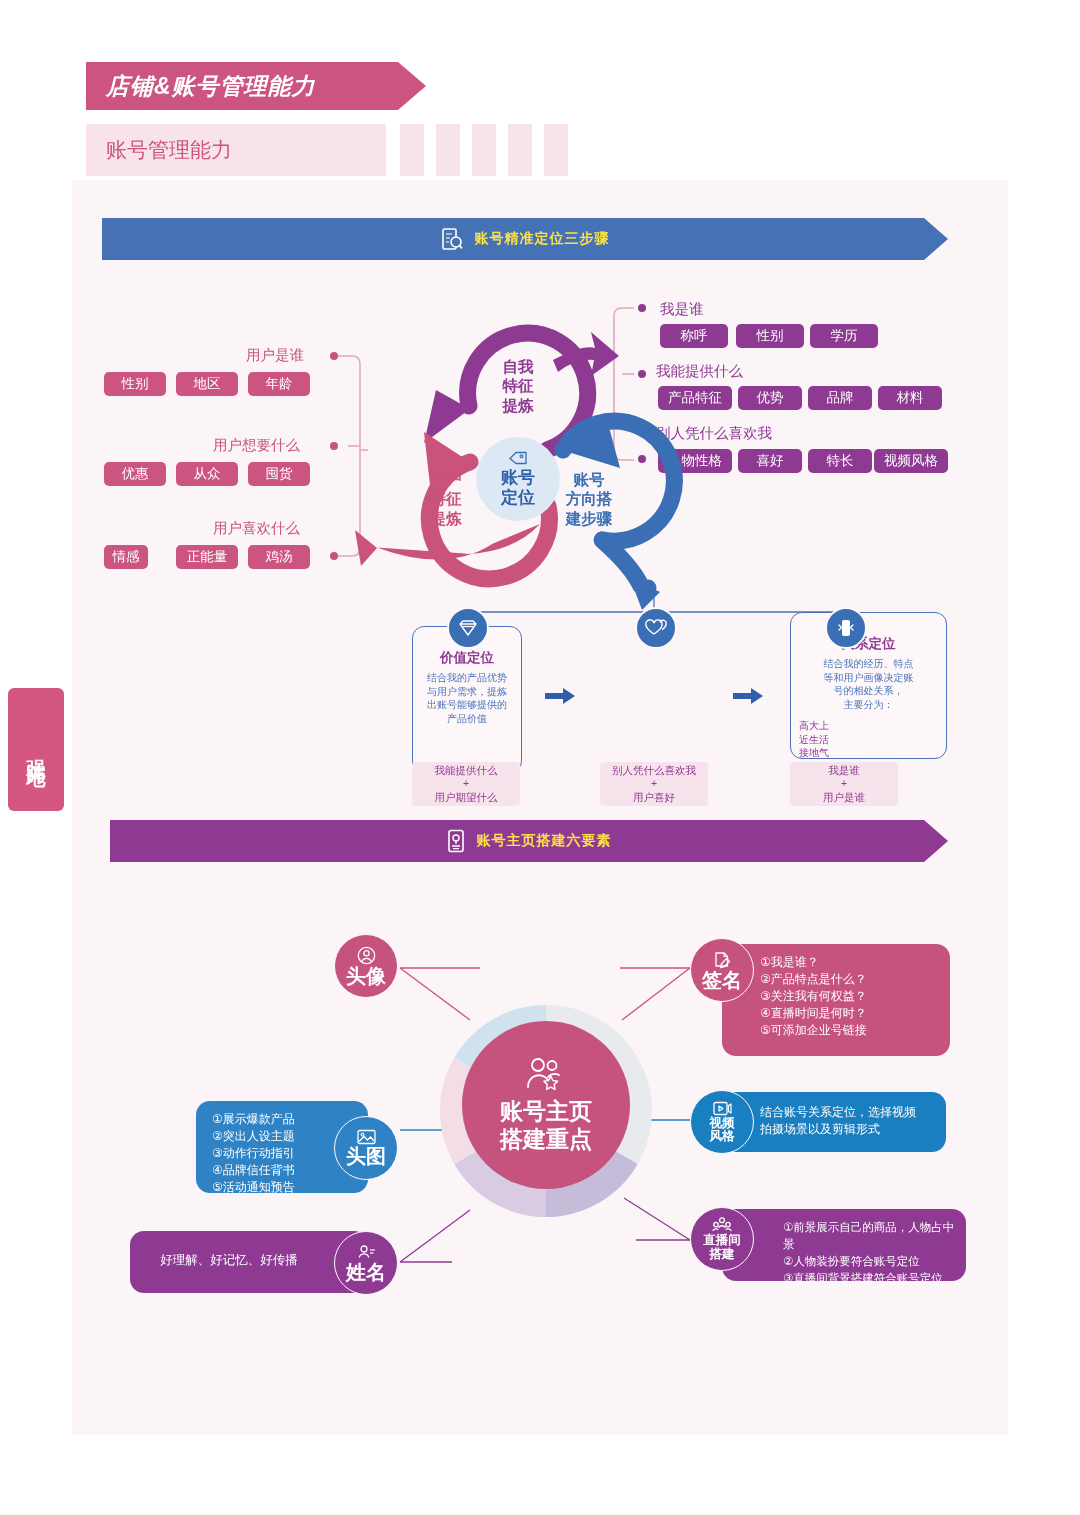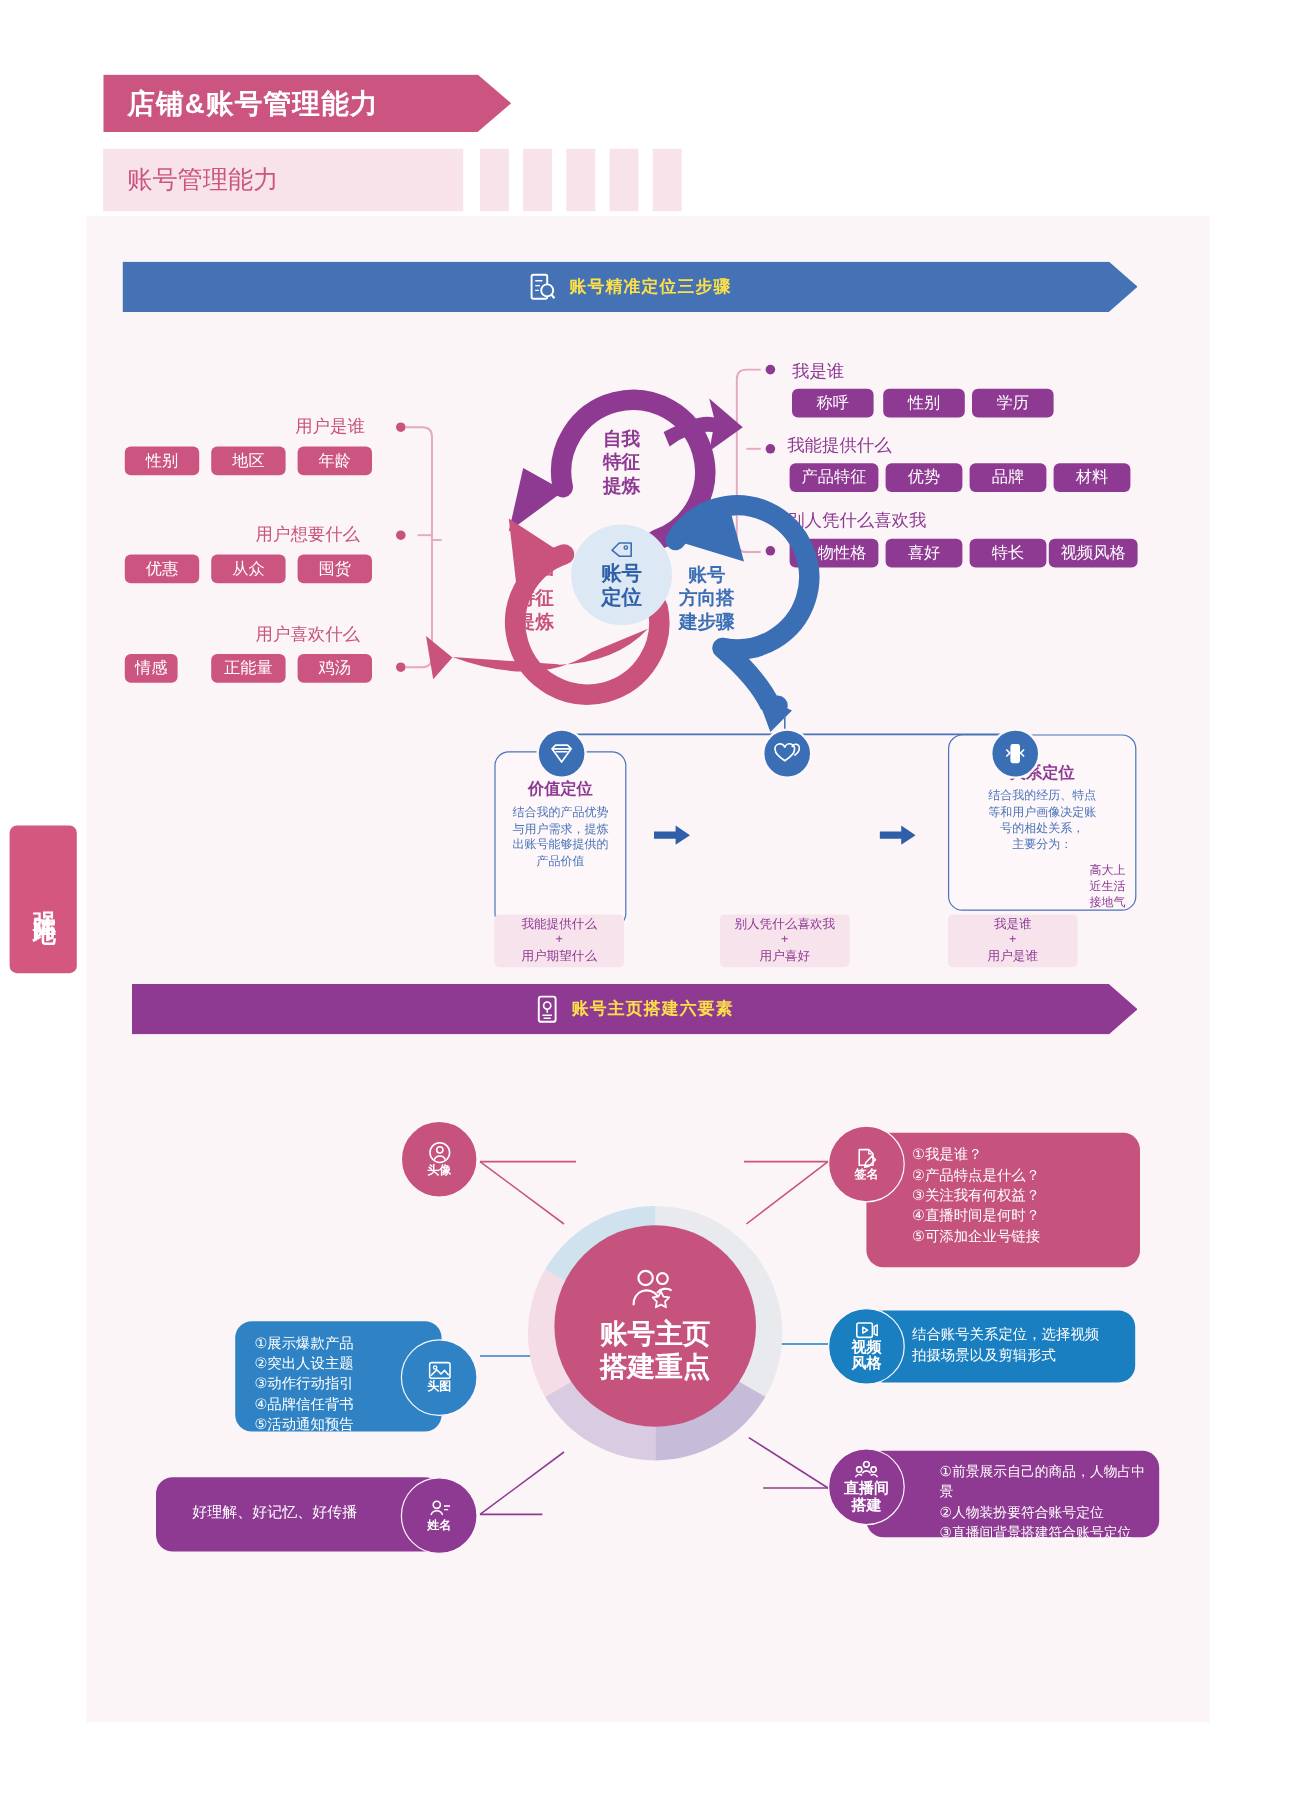--- a/index.html
+++ b/index.html
@@ -6,21 +6,21 @@
   body{font-family:"Liberation Sans","DejaVu Sans",sans-serif;}
   #page{position:relative;width:1080px;height:1515px;background:#ffffff;overflow:hidden;}
 
   
   .panel{position:absolute;left:72px;top:180px;width:936px;height:1255px;background:#fcf5f8;}
 
   
   .hdr-arrow{position:absolute;left:86px;top:62px;width:340px;height:48px;background:#cb5580;
     clip-path:polygon(0 0,calc(100% - 28px) 0,100% 50%,calc(100% - 28px) 100%,0 100%);
     display:flex;align-items:center;}
-  .hdr-arrow span{color:#fff;font-size:23px;font-weight:bold;letter-spacing:1px;margin-left:20px;}
+  .hdr-arrow span{color:#fff;font-size:23px;font-weight:bold;letter-spacing:1px;margin-left:20px;font-style:italic;}
 
   .sub-bar{position:absolute;left:86px;top:124px;width:300px;height:52px;background:#f7e3e9;
     display:flex;align-items:center;}
   .sub-bar span{color:#cb5580;font-size:21px;margin-left:20px;}
   .sq{position:absolute;top:124px;width:24px;height:52px;background:#f7e3e9;}
 
   
   .vtab{position:absolute;left:8px;top:688px;width:56px;height:123px;background:#d4淡;}
   .vtab{background:#d4577f;border-radius:6px;display:flex;align-items:center;justify-content:center;}
   .vtab span{color:#fff;font-size:19px;font-weight:bold;writing-mode:vertical-rl;letter-spacing:4px;}
@@ -47,36 +47,36 @@
   .dot.purple{background:#8e3a93;}
 
   
   .stepcard{position:absolute;width:108px;height:145px;border:1.4px solid #4a73b8;border-radius:12px;
     background:#fdf7fa;}
   .stepcard .st-ttl{position:absolute;left:0;right:0;top:22px;text-align:center;color:#8e3a93;
     font-size:13.5px;font-weight:bold;}
   .stepcard .st-body{position:absolute;left:8px;right:8px;top:44px;color:#4a73b8;font-size:10px;
     line-height:1.35;text-align:center;}
   .stepcard .st-extra{position:absolute;left:8px;right:8px;color:#8e3a93;font-size:10px;
-    line-height:1.35;text-align:right;}
+    line-height:1.35;text-align:left;}
   .stepbadge{position:absolute;width:38px;height:38px;border-radius:50%;background:#3a6fb5;
     display:flex;align-items:center;justify-content:center;border:2.5px solid #fdf7fa;}
   .stepfoot{position:absolute;width:108px;height:44px;background:#f7e3ec;border-radius:4px;
     display:flex;flex-direction:column;align-items:center;justify-content:center;
     color:#8e3a93;font-size:10.5px;line-height:1.3;text-align:center;}
   .stArrow{position:absolute;width:30px;height:16px;}
 
   
   .bx{position:absolute;border-radius:14px;color:#fff;}
   .bx .txt{position:absolute;font-size:12.5px;line-height:1.55;}
   .cbadge{position:absolute;width:62px;height:62px;border-radius:50%;display:flex;
     flex-direction:column;align-items:center;justify-content:center;color:#fff;
     border:1.6px solid #fdf7fa;}
   .cbadge .cb-ico{line-height:0;margin-bottom:1px;}
-  .cbadge .cb-lbl{font-size:10px;font-weight:bold;line-height:1.05;text-align:center;}
+  .cbadge .cb-lbl{font-size:20px;font-weight:bold;line-height:1.05;text-align:center;}
   .cbadge .cb-lbl.sm{font-size:12.5px;}
   svg.lines{position:absolute;left:0;top:0;width:1080px;height:1515px;pointer-events:none;}
 </style>
 </head>
 <body>
 
 <div id="page">
 
   <div class="panel"></div>
 

